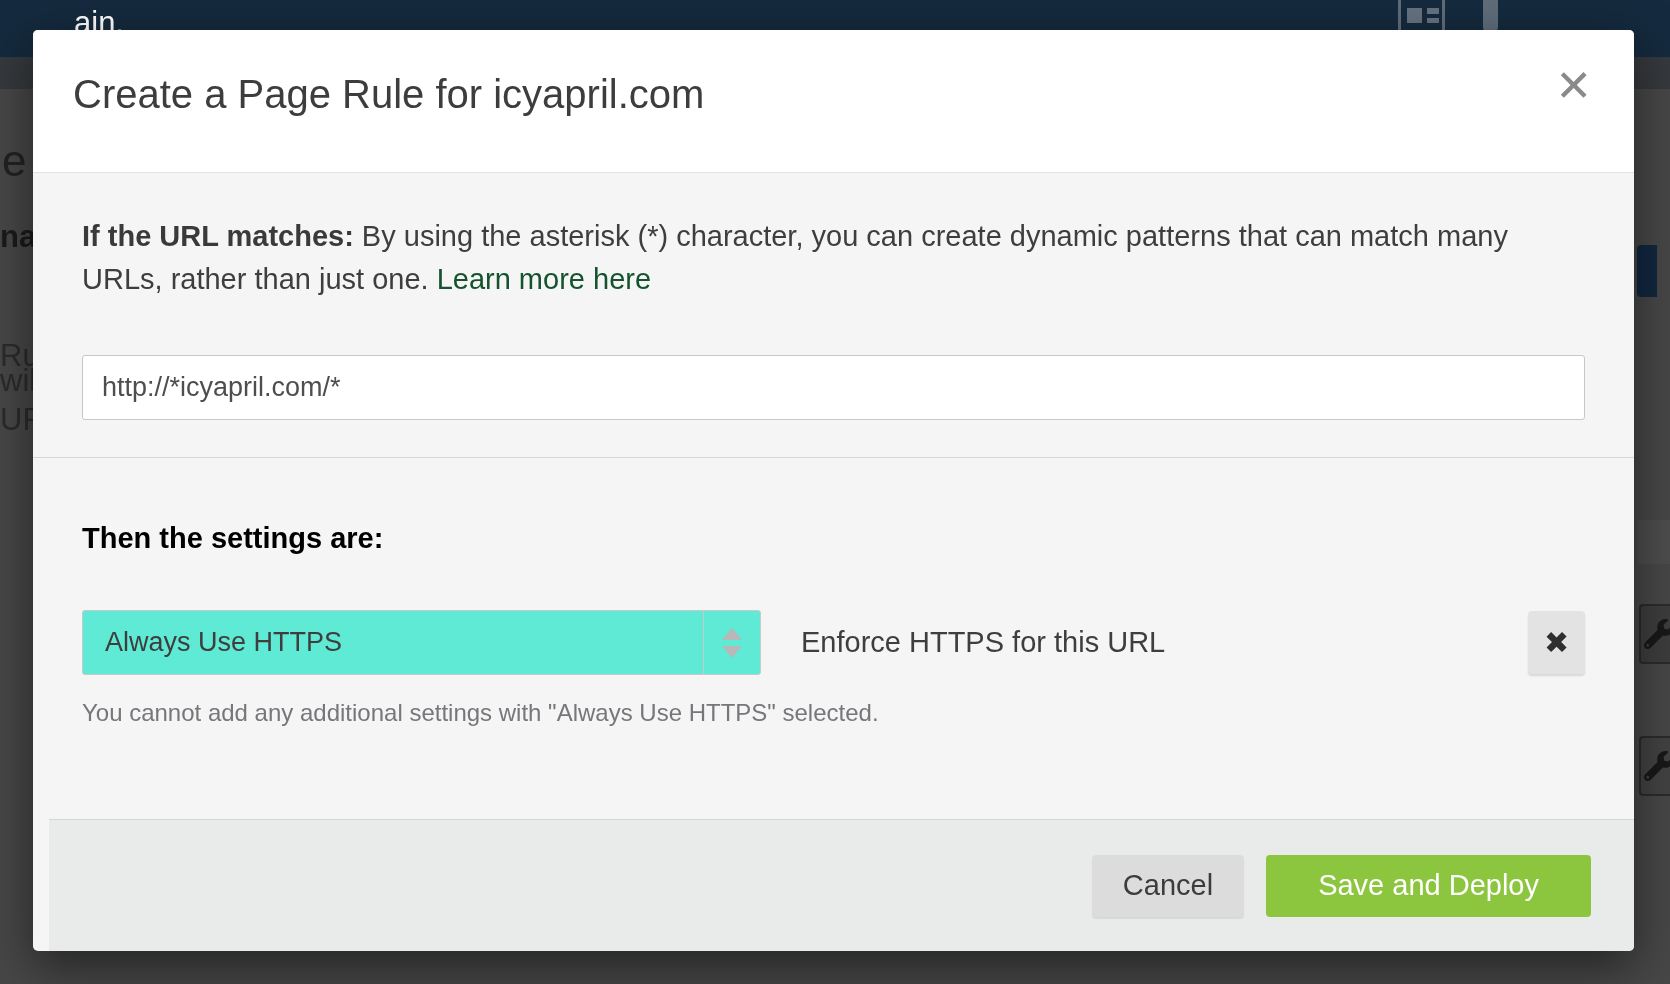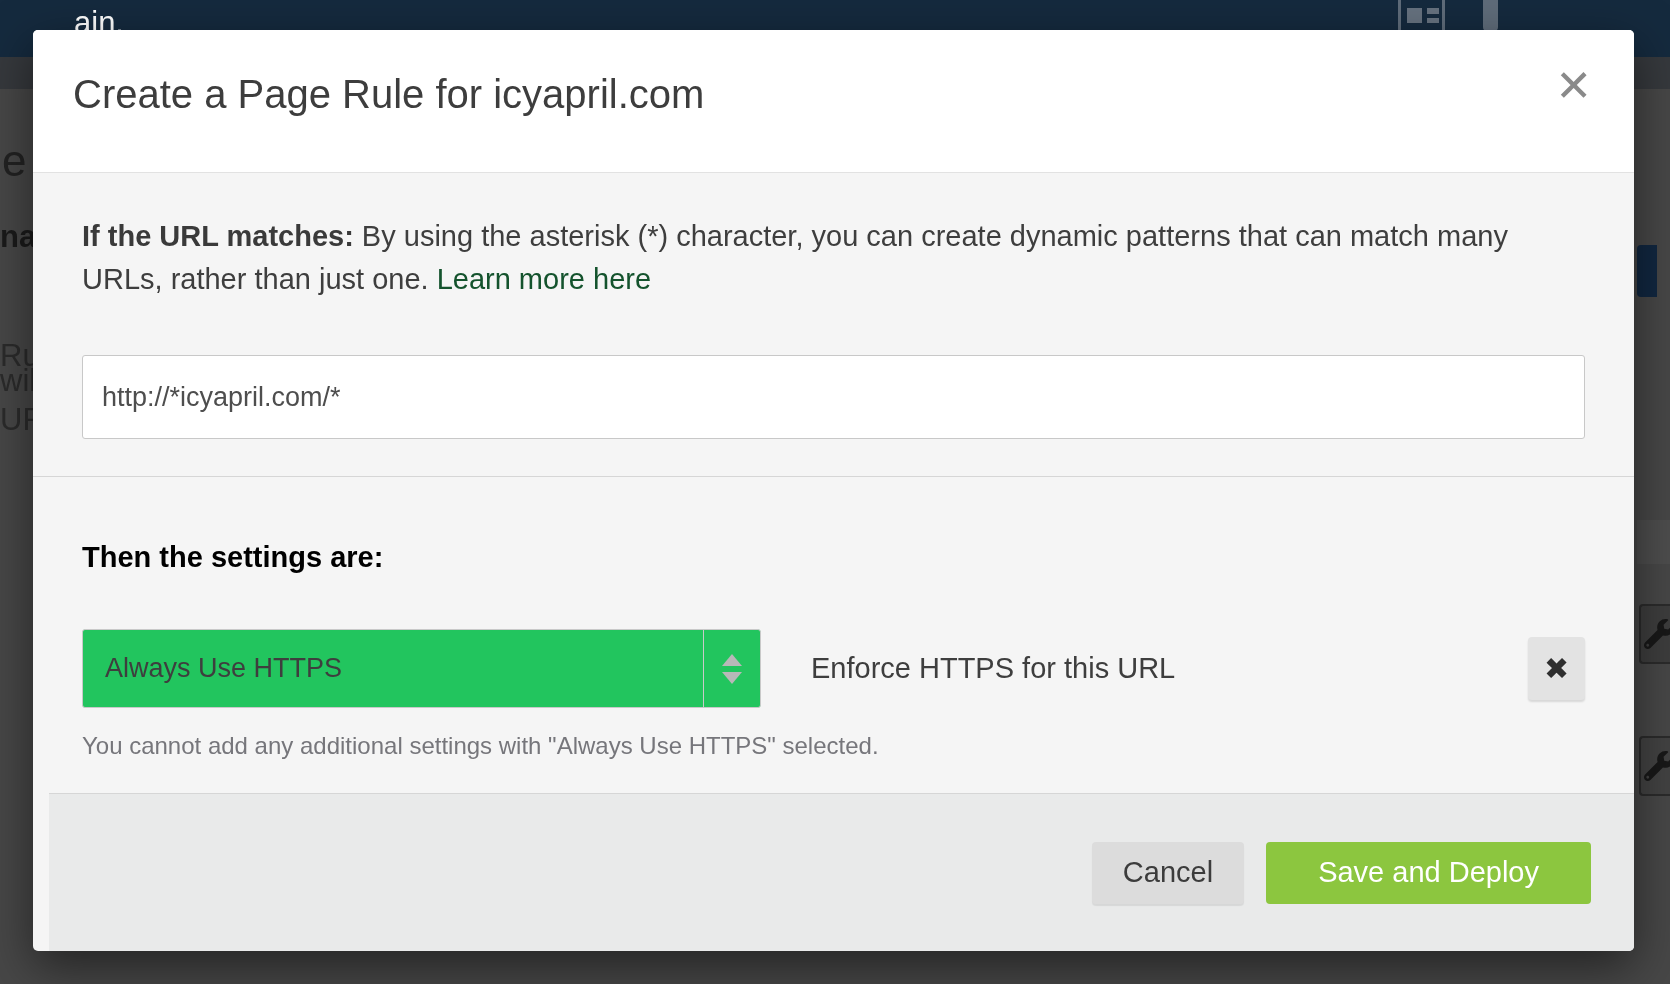--- a/index.html
+++ b/index.html
@@ -45,47 +45,47 @@
   .modal-title { position: absolute; left: 40px; top: 42px; font-size: 40px; font-weight: 400; color: #3d3d3d; }
   .modal-close { position: absolute; right: 42px; top: 34px; background: none; border: none;
       font-size: 44px; color: #8a8a8a; line-height: 1; cursor: pointer; font-family: inherit; }
 
   .modal-body { padding: 0 49px; }
 
   .intro { margin-top: 42px; font-size: 29px; line-height: 43px; color: #3e3e3e; }
   .intro b { font-weight: 700; color: #3a3a3a; }
   .intro a { text-decoration: none; cursor: pointer; }
 
-  .url-input { display: block; margin-top: 54px; width: 100%; height: 84px;
+  .url-input { display: block; margin-top: 54px; width: 100%; height: 65px;
       border: 1px solid #c8c8c8; border-radius: 3px; background: #fff;
       font-size: 27px; color: #4e4e4e; padding: 0 19px; font-family: inherit; }
 
   .section-divider { margin: 37px -49px 0; border: none; border-top: 1px solid #d6d6d6; }
 
   .settings-heading { margin-top: 62px; font-size: 29px; line-height: 36px; font-weight: 700; color: #000000; }
 
   .settings-row { margin-top: 54px; display: flex; align-items: center; }
-  .select-box { width: 679px; height: 79px; background: #22c55e; border: 1px solid #c9c9c9;
+  .select-box { width: 679px; height: 65px; background: #5eead4; border: 1px solid #c9c9c9;
       border-radius: 3px; display: flex; align-items: stretch; cursor: pointer; }
   .select-value { flex: 1; display: flex; align-items: center; padding-left: 22px;
       font-size: 27px; color: #3e3e3e; }
   .select-stepper { width: 57px; border-left: 1px solid #c9c9c9; display: flex; flex-direction: column;
       align-items: center; justify-content: center; gap: 6px; }
   .tri-up { width: 0; height: 0; border-left: 10px solid transparent; border-right: 10px solid transparent;
       border-bottom: 12px solid #b8b8b8; }
   .tri-down { width: 0; height: 0; border-left: 10px solid transparent; border-right: 10px solid transparent;
       border-top: 12px solid #b8b8b8; }
-  .setting-desc { margin-left: 50px; font-size: 29px; color: #3e3e3e; }
+  .setting-desc { margin-left: 40px; font-size: 29px; color: #3e3e3e; }
   .remove-btn { margin-left: auto; width: 57px; height: 63px; background: #e3e3e3; border: none;
       border-radius: 4px; font-size: 30px; color: #2f2f2f; cursor: pointer;
       box-shadow: 0 2px 2px rgba(0,0,0,0.12); font-family: inherit; }
 
   .settings-note { margin-top: 24px; font-size: 24px; color: #76767b; }
 
-  .modal-footer { position: absolute; left: 16px; right: 0; bottom: 0; height: 158px;
+  .modal-footer { position: absolute; left: 16px; right: 0; bottom: 0; height: 132px;
       background: #e9eaea; border-top: 1px solid #d6d6d6;
       display: flex; align-items: center; justify-content: flex-end; gap: 22px; padding-right: 43px; }
   .btn { height: 62px; border: none; border-radius: 4px; font-size: 29px; font-family: inherit; cursor: pointer; }
   .btn-gray { background: #dcdcdc; color: #3c3c3c; padding: 0 31px; box-shadow: 0 2px 1px rgba(0,0,0,0.08); }
   .btn-green { color: #ffffff; padding: 0 52px; }
 </style>
 </head>
 <body>
 
 <div class="screen">

